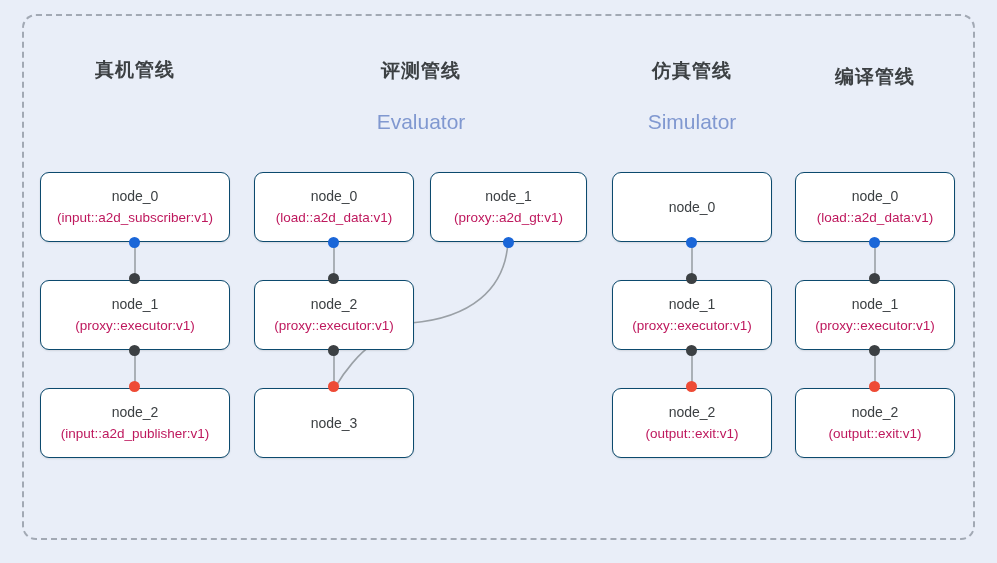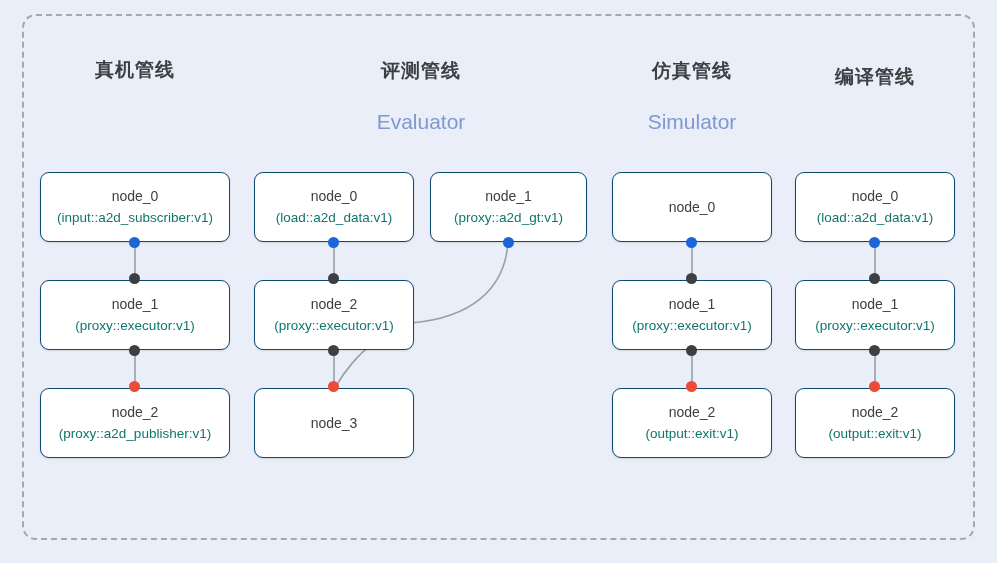--- a/index.html
+++ b/index.html
@@ -80,21 +80,21 @@
     justify-content: center;
     text-align: center;
   }
   .node-name {
     font-size: 14px;
     color: #3c4043;
     line-height: 21px;
   }
   .node-type {
     font-size: 13.5px;
-    color: #0f766e;
+    color: #be185d;
     line-height: 21px;
     white-space: nowrap;
   }
 
   
   .dot {
     position: absolute;
     border-radius: 50%;
     box-sizing: border-box;
   }
@@ -153,21 +153,21 @@
     <div class="node-type">(input::a2d_subscriber:v1)</div>
   </div>
 
   <div class="node" style="left:40px; top:280px; width:190px; height:70px;">
     <div class="node-name">node_1</div>
     <div class="node-type">(proxy::executor:v1)</div>
   </div>
 
   <div class="node" style="left:40px; top:388px; width:190px; height:70px;">
     <div class="node-name">node_2</div>
-    <div class="node-type">(proxy::a2d_publisher:v1)</div>
+    <div class="node-type">(input::a2d_publisher:v1)</div>
   </div>
 
   <div class="dot out" style="left:129px; top:237px;"></div>
   <div class="dot mid" style="left:129px; top:273px;"></div>
   <div class="dot mid" style="left:129px; top:345px;"></div>
   <div class="dot sink" style="left:129px; top:381px;"></div>
 
   <div class="node" style="left:254px; top:172px; width:160px; height:70px;">
     <div class="node-name">node_0</div>
     <div class="node-type">(load::a2d_data:v1)</div>

